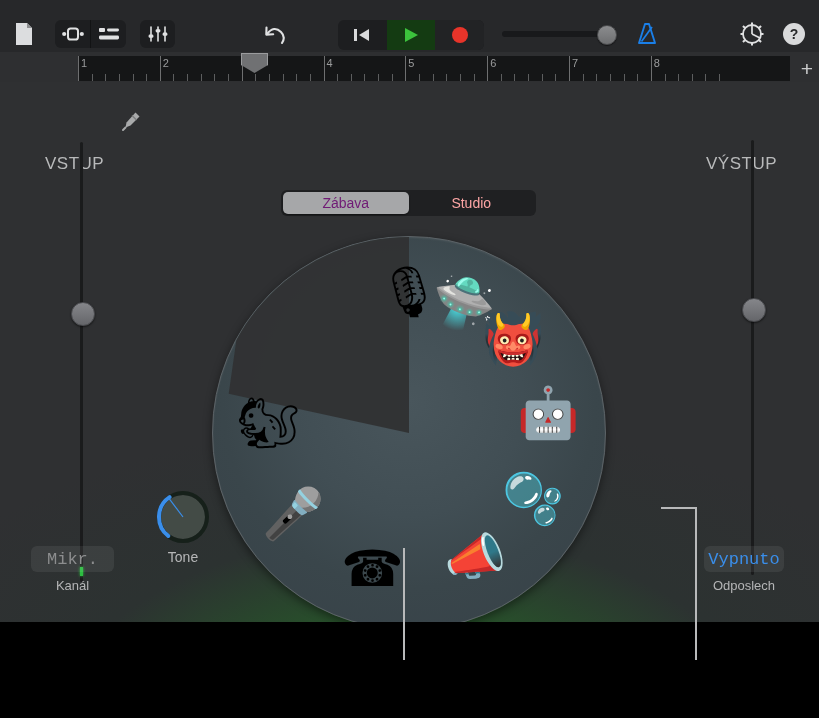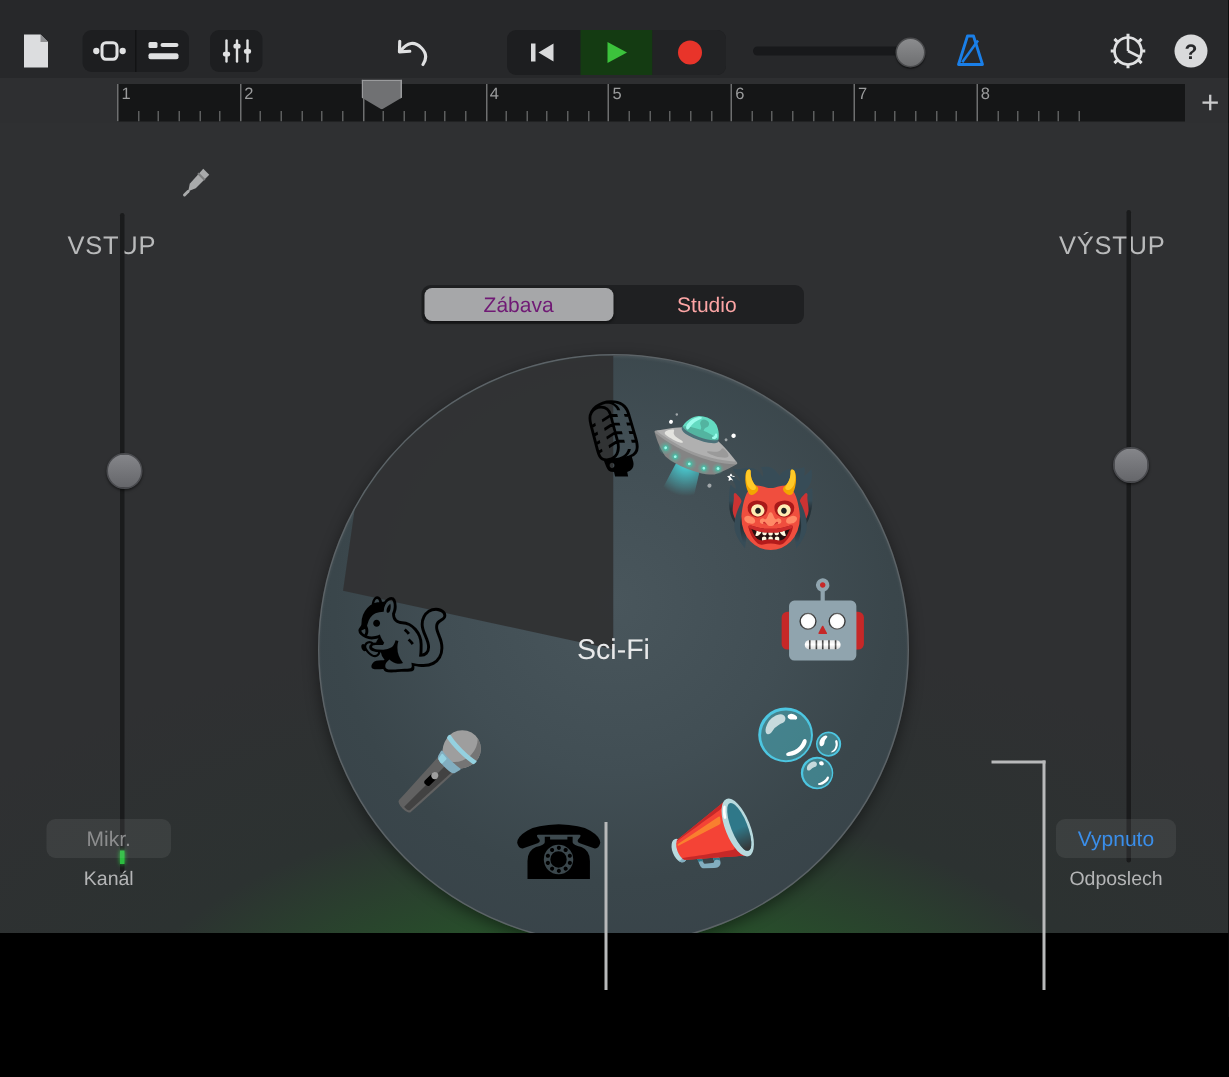--- a/index.html
+++ b/index.html
@@ -240,22 +240,23 @@
     text-align: center;
     font-size: 14px; color: #b6b7b8;
   }
 
   
   .pill {
     position: absolute;
     border-radius: 6px;
     background: rgba(255,255,255,.07);
     display: flex; align-items: center; justify-content: center;
-    font-size: 14px;
+    font-size: 17px;
     box-sizing: border-box;
+    font-family: Liberation Mono, monospace;
   }
   .pill.mikr { color: #8c8d8e; }
   .pill.vypnuto { color: #3a8eea; }
   .subcaption {
     position: absolute;
     font-size: 13px; color: #b4b5b6;
     text-align: center;
   }
 
   
@@ -474,34 +475,42 @@
       <div class="thumb" style="left:0; top:158px;"></div>
     </div>
 
     <div class="segctl">
       <div class="seg active">Zábava</div>
       <div class="seg">Studio</div>
     </div>
 
     <div class="wheel">
       <div class="slice"></div>
-      <div class="center-label">Sci-Fi</div>
       <div id="wheel-items">
           <div class="wheel-item" style="left: 251.093px; top: 66.2088px;">🛸</div>
           <div class="wheel-item" style="left: 196px; top: 55px;">🎙</div>
           <div class="wheel-item" style="left: 300.783px; top: 101.653px;">👹</div>
           <div class="wheel-item" style="left: 335.628px; top: 176.377px;">🤖</div>
           <div class="wheel-item" style="left: 320.496px; top: 262.195px;">🫧</div>
           <div class="wheel-item" style="left: 262.195px; top: 320.496px;">📣</div>
           <div class="wheel-item" style="left: 159.507px; top: 332.196px;">☎</div>
           <div class="wheel-item" style="left: 80.4996px; top: 276.874px;">🎤</div>
           <div class="wheel-item" style="left: 55.3435px; top: 186.164px;">🐿</div>
         </div>
     </div>
 
+    <div class="knobwrap" style="left:155px; top:407px;">
+      <div class="knob" id="knob-tone"><svg width="56" height="56" viewBox="0 0 56 56">
+            <circle cx="28" cy="28" r="22" fill="#4b544d" fill-opacity="0.75"></circle>
+            <circle cx="28" cy="28" r="24" fill="none" stroke="#16201a" stroke-width="4"></circle>
+            <path d="M 13.22 46.91 A 24 24 0 0 1 14.58 8.10" fill="none" stroke="#3a8eea" stroke-width="4" stroke-linecap="round"></path>
+            <line x1="28" y1="28" x2="13.56" y2="8.83" stroke="#3a8eea" stroke-width="1.2"></line>
+          </svg></div>
+      <div class="knoblabel">Tone</div>
+    </div>
 
 
     <div class="pill mikr" style="left:31px; top:464px; width:83px; height:26px;">Mikr.</div>
     <div class="subcaption" style="left:31px; top:496px; width:83px;">Kanál</div>
 
     <div class="pill vypnuto" style="left:704px; top:464px; width:80px; height:26px;">Vypnuto</div>
     <div class="subcaption" style="left:696px; top:496px; width:96px;">Odposlech</div>
 
     <div class="cable" style="left:403px; top:466px; width:2px; height:74px;"></div>
     <div class="cable" style="left:661px; top:425px; width:36px; height:2px;"></div>

